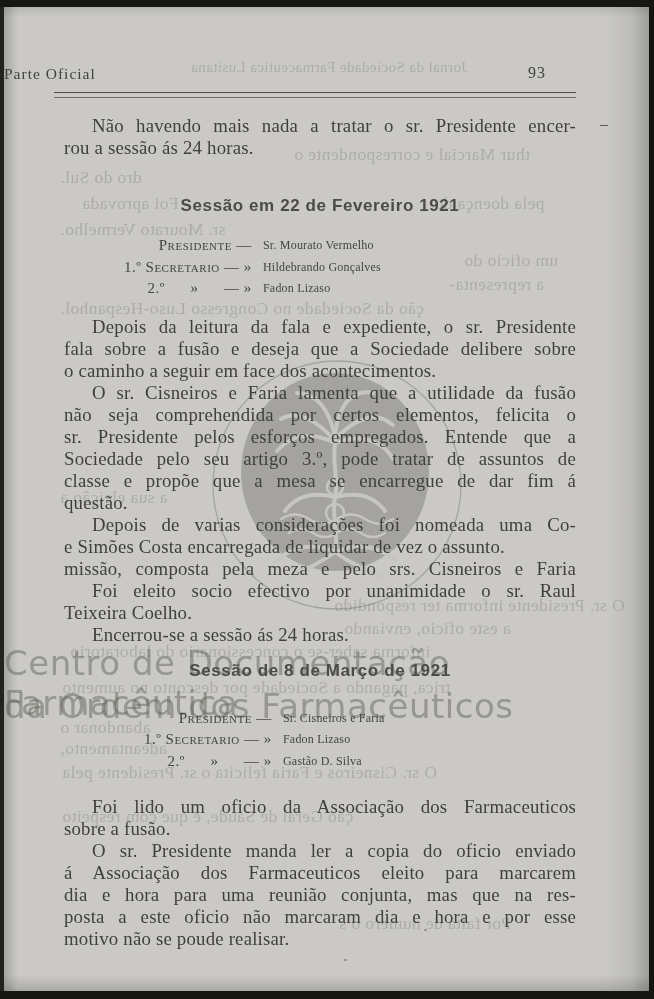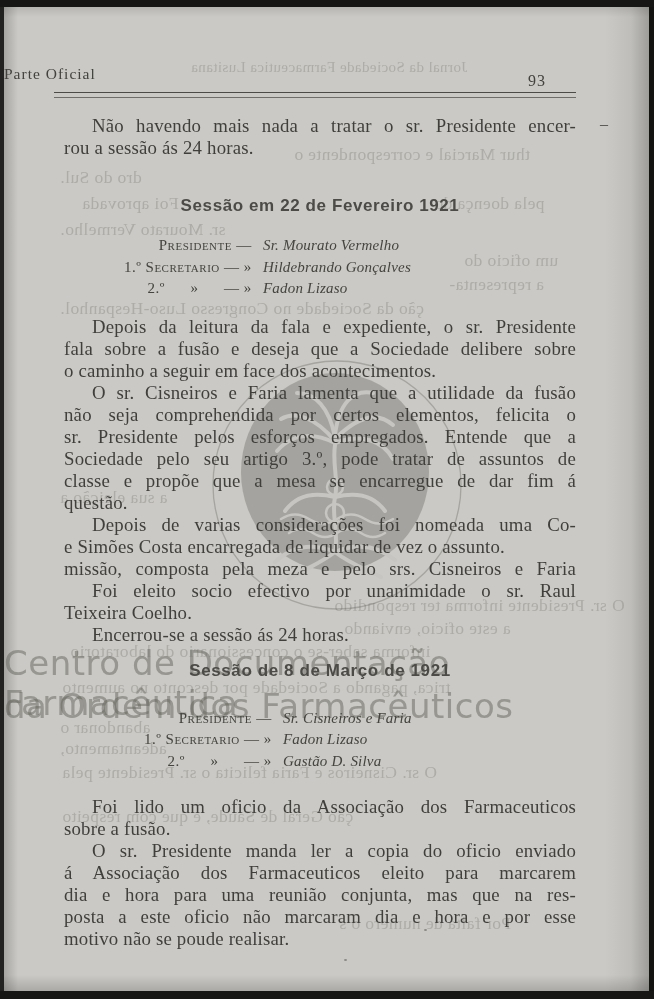--- a/index.html
+++ b/index.html
@@ -17,21 +17,21 @@
       linear-gradient(180deg, rgba(0,0,0,.10) 0, rgba(0,0,0,0) 10px),
       linear-gradient(0deg, rgba(0,0,0,.16) 0, rgba(0,0,0,0) 16px),
       #cac9c5;
   }
   
   .hdr-title{
     position:absolute;left:0;right:40px;top:58px;
     font-size:15.5px;letter-spacing:1px;color:#43423f;
   }
   .hdr-pagenum{
-    position:absolute;left:524px;top:65px;font-size:16px;color:#43423f;letter-spacing:1px;
+    position:absolute;left:524px;top:57px;font-size:16px;color:#43423f;letter-spacing:1px;
   }
   .rule1{position:absolute;left:50px;width:522px;top:85px;border-top:1.6px solid #4c4b48;}
   .rule2{position:absolute;left:50px;width:522px;top:90px;border-top:1px solid #6e6d69;}
   .margin-dash{position:absolute;left:596px;top:108px;font-size:16px;color:#4a4946;}
   
   .col{
     position:absolute;left:60px;top:108px;width:512px;
     font-size:18.8px;line-height:22px;color:#403f3c;letter-spacing:.2px;
   }
   .ln{width:100%;}
@@ -43,21 +43,21 @@
     color:#4c4b47;letter-spacing:.6px;
   }
   .session-h.h2b{margin-top:14px;margin-bottom:26px;}
   .roll{font-size:15px;line-height:21.5px;}
   .rl{display:flex;}
   .rlabel{
     display:inline-block;width:192px;text-align:right;
     font-variant:small-caps;white-space:pre;color:#45443f;letter-spacing:.5px;
   }
   .roll2 .rlabel{width:212px;}
-  .rname{font-style:italic;padding-left:7px;font-size:15px;color:#45443f;}
+  .rname{padding-left:7px;font-size:12px;color:#45443f;}
   
   .ghost{
     position:absolute;transform:scaleX(-1);white-space:nowrap;
     font-size:17.5px;color:#96958f;opacity:.55;filter:blur(.5px);letter-spacing:.4px;
   }
   .g0{left:130px;top:52px;width:390px;text-align:center;font-size:15px;}
   .g1{left:290px;top:137px;}
   .g2{left:56px;top:160px;}
   .g3{left:78px;top:186px;}
   .g4{left:430px;top:186px;}

